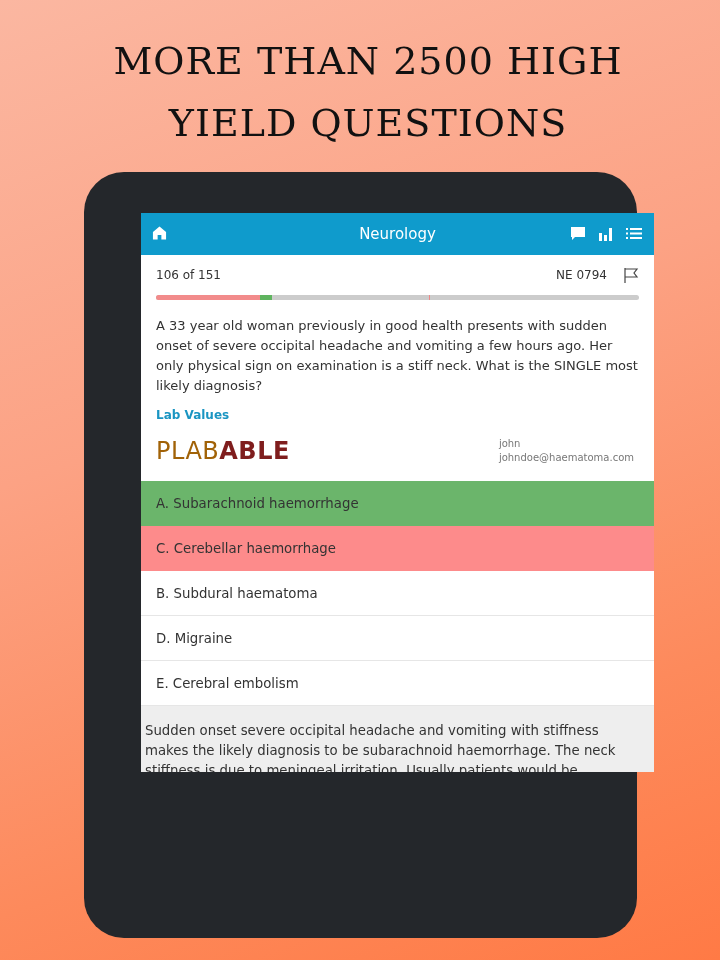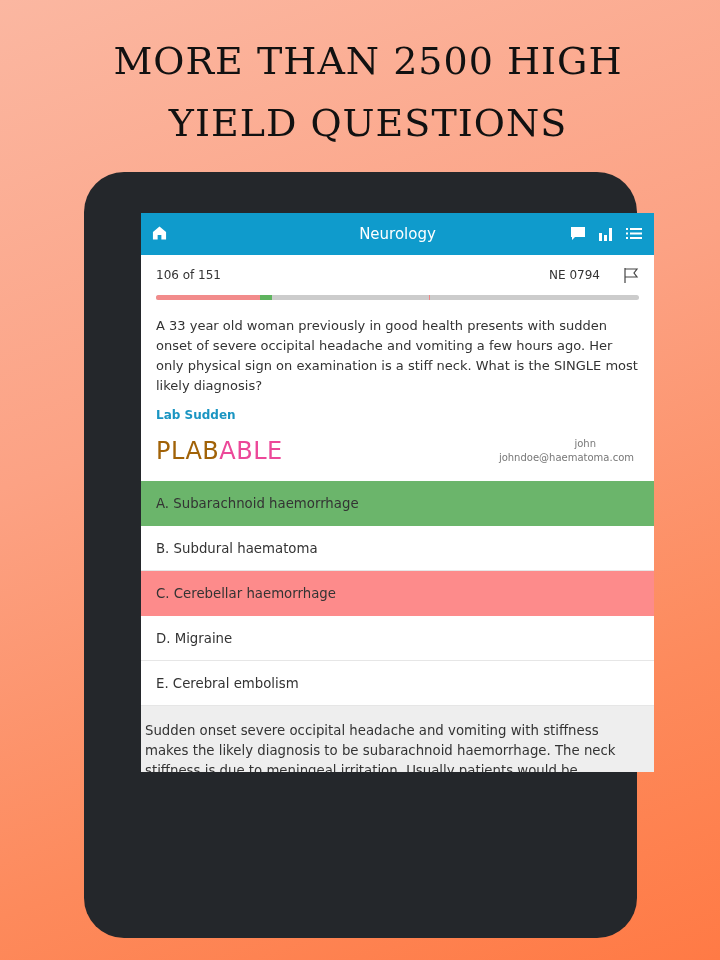--- a/index.html
+++ b/index.html
@@ -29,38 +29,38 @@
     display: flex; align-items: center; justify-content: center;
   }
   .topbar .title { color: #fff; font-family: "DejaVu Sans", sans-serif; font-size: 15px; }
   .home-icon { position: absolute; left: 11px; top: 12px; width: 15px; height: 16px; }
   .tb-icons { position: absolute; right: 12px; top: 13px; display: flex; gap: 12px; align-items: center; }
   .tb-icons svg { display: block; }
   .meta-row {
     display: flex; justify-content: space-between; align-items: center;
     padding: 4px 15px; height: 40px; font-family: "DejaVu Sans", sans-serif; font-size: 12px; color: #333;
   }
-  .meta-right { display: flex; align-items: center; gap: 23px; }
+  .meta-right { display: flex; align-items: center; gap: 16px; }
   .progress {
     margin: 0 15px; height: 5px; background: #cccccc; border-radius: 3px; position: relative; overflow: hidden;
   }
   .progress .seg { position: absolute; top: 0; height: 5px; }
   .question {
     padding: 16px 15px 0 15px; font-family: "DejaVu Sans", sans-serif; font-size: 13px; line-height: 20px; color: #333;
   }
   .lab {
     padding: 12px 15px 0 15px; font-family: "DejaVu Sans", sans-serif; font-size: 12px; font-weight: bold; color: #1a95c2;
   }
   .brand-row {
     display: flex; justify-content: space-between; align-items: center; padding: 10px 20px 0 15px; height: 48px;
   }
   .logo { font-family: "DejaVu Sans", sans-serif; font-size: 24px; letter-spacing: 0.5px; }
   .logo .l1 { color: #a16207; }
-  .logo .l2 { color: #ec4899; font-weight: normal; }
-  .user { text-align: right; font-family: "DejaVu Sans", sans-serif; font-size: 10px; line-height: 14px; color: #777; }
+  .logo .l2 { color: #7f1d1d; font-weight: bold; }
+  .user { text-align: left; font-family: "DejaVu Sans", sans-serif; font-size: 10px; line-height: 14px; color: #777; }
   .user .uname { margin-right: 38px; }
   .answers { margin-top: 11px; }
   .answer {
     height: 45px; display: flex; align-items: center; padding-left: 15px;
     font-family: "DejaVu Sans", sans-serif; font-size: 13.3px; color: #333;
     border-bottom: 1px solid #e6e6e6;
   }
   .explain {
     background: #eeeeee; height: 200px; padding: 15px 15px 0 4px;
     font-family: "DejaVu Sans", sans-serif; font-size: 13.3px; line-height: 20px; color: #333;
@@ -116,41 +116,41 @@
     </div>
   </div>
 
   <div class="progress">
     <div class="seg" style="left:0; width:21.5%; background:#f28b8b;"></div>
     <div class="seg" style="left:21.5%; width:2.5%; background:#5fb45f;"></div>
     <div class="seg" style="left:56.5%; width:1px; background:#e88;"></div>
   </div>
 
   <div class="question">A 33 year old woman previously in good health presents with sudden onset of severe occipital headache and vomiting a few hours ago. Her only physical sign on examination is a stiff neck. What is the SINGLE most likely diagnosis?</div>
-  <div class="lab">Lab Sudden</div>
+  <div class="lab">Lab Values</div>
 
   <div class="brand-row">
     <div class="logo">
       <span class="l1">PLAB</span><span class="l2">ABLE</span>
     </div>
     <div class="user">
       <div class="uname">john</div>
       <div>johndoe@haematoma.com</div>
     </div>
   </div>
 
   <div class="answers">
     <div class="answer" style="background:#6bb56b; border-bottom-color:#6bb56b;">
       <span>A. Subarachnoid haemorrhage</span>
     </div>
+    <div class="answer" style="background:#fd8b8b; border-bottom-color:#fd8b8b;">
+      <span>C. Cerebellar haemorrhage</span>
+    </div>
     <div class="answer">
       <span>B. Subdural haematoma</span>
-    </div>
-    <div class="answer" style="background:#fd8b8b; border-bottom-color:#fd8b8b;">
-      <span>C. Cerebellar haemorrhage</span>
     </div>
     <div class="answer">
       <span>D. Migraine</span>
     </div>
     <div class="answer">
       <span>E. Cerebral embolism</span>
     </div>
   </div>
 
   <div class="explain">

